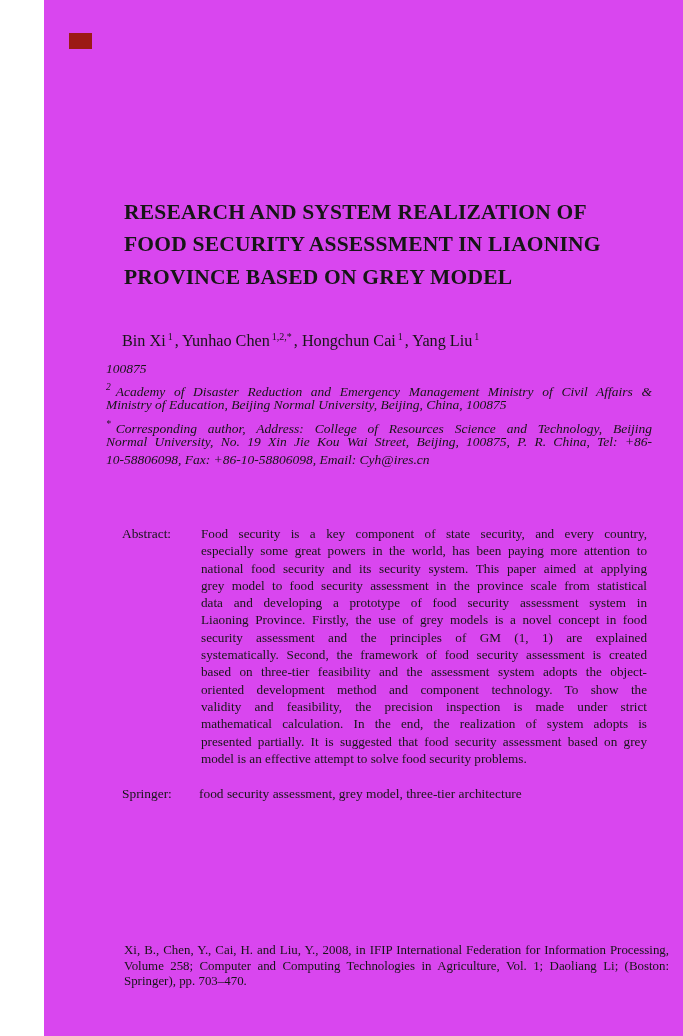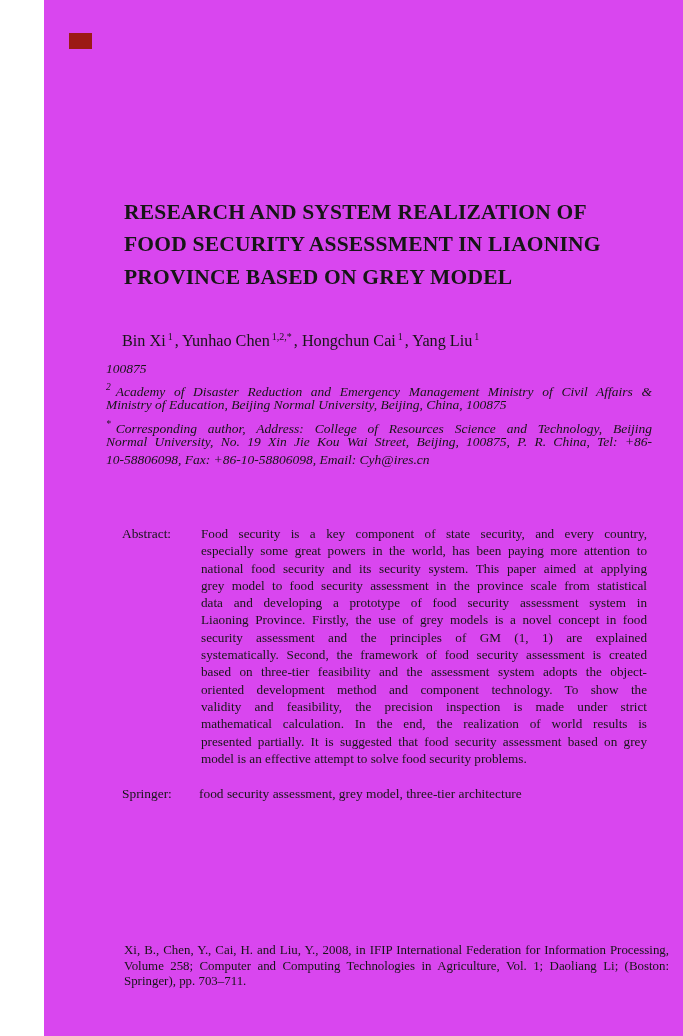--- a/index.html
+++ b/index.html
@@ -60,27 +60,27 @@
     <div class="line jline">especially some great powers in the world, has been paying more attention to</div>
     <div class="line jline">national food security and its security system. This paper aimed at applying</div>
     <div class="line jline">grey model to food security assessment in the province scale from statistical</div>
     <div class="line jline">data and developing a prototype of food security assessment system in</div>
     <div class="line jline">Liaoning Province. Firstly, the use of grey models is a novel concept in food</div>
     <div class="line jline">security assessment and the principles of GM (1, 1) are explained</div>
     <div class="line jline">systematically. Second, the framework of food security assessment is created</div>
     <div class="line jline">based on three-tier feasibility and the assessment system adopts the object-</div>
     <div class="line jline">oriented development method and component technology. To show the</div>
     <div class="line jline">validity and feasibility, the precision inspection is made under strict</div>
-    <div class="line jline">mathematical calculation. In the end, the realization of world results is</div>
+    <div class="line jline">mathematical calculation. In the end, the realization of system adopts is</div>
     <div class="line jline">presented partially. It is suggested that food security assessment based on grey</div>
     <div class="line">model is an effective attempt to solve food security problems.</div>
   </div>
 
   <div class="kw-label">Springer:</div>
   <div class="kw-text">food security assessment, grey model, three-tier architecture</div>
 
   <div class="footer">
     <div class="line jline">Xi, B., Chen, Y., Cai, H. and Liu, Y., 2008, in IFIP International Federation for Information Processing,</div>
     <div class="line jline">Volume 258; Computer and Computing Technologies in Agriculture, Vol. 1; Daoliang Li; (Boston:</div>
-    <div class="line">Springer), pp. 703–711.</div>
+    <div class="line">Springer), pp. 703–470.</div>
   </div>
 
 </div>
 
 </body></html>

